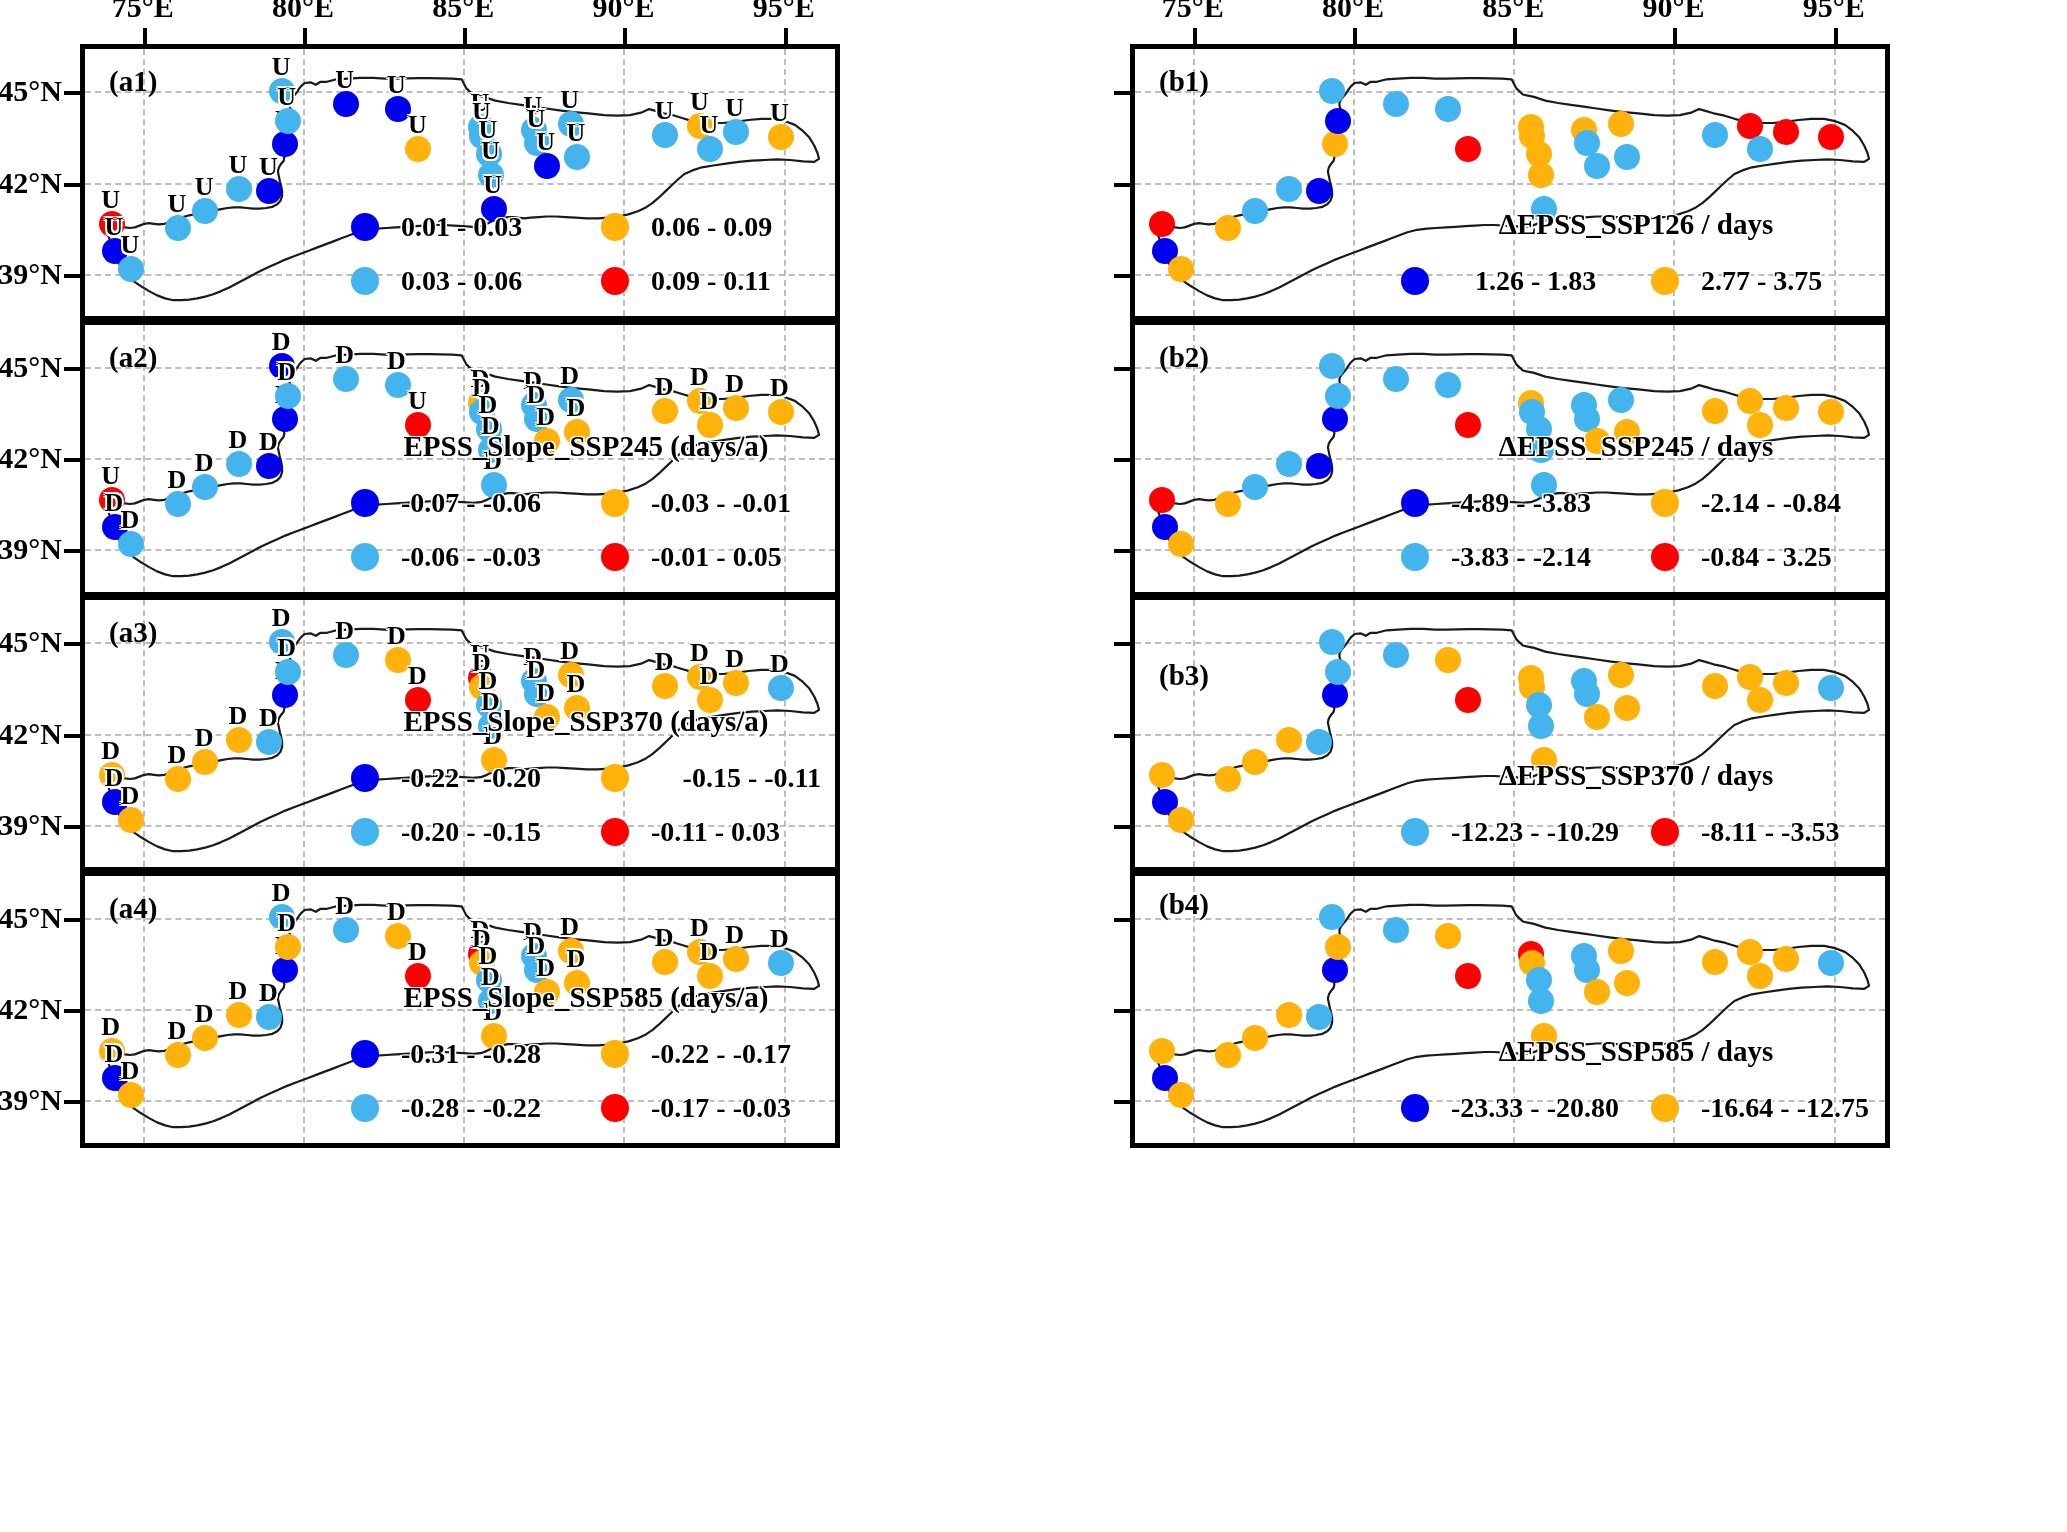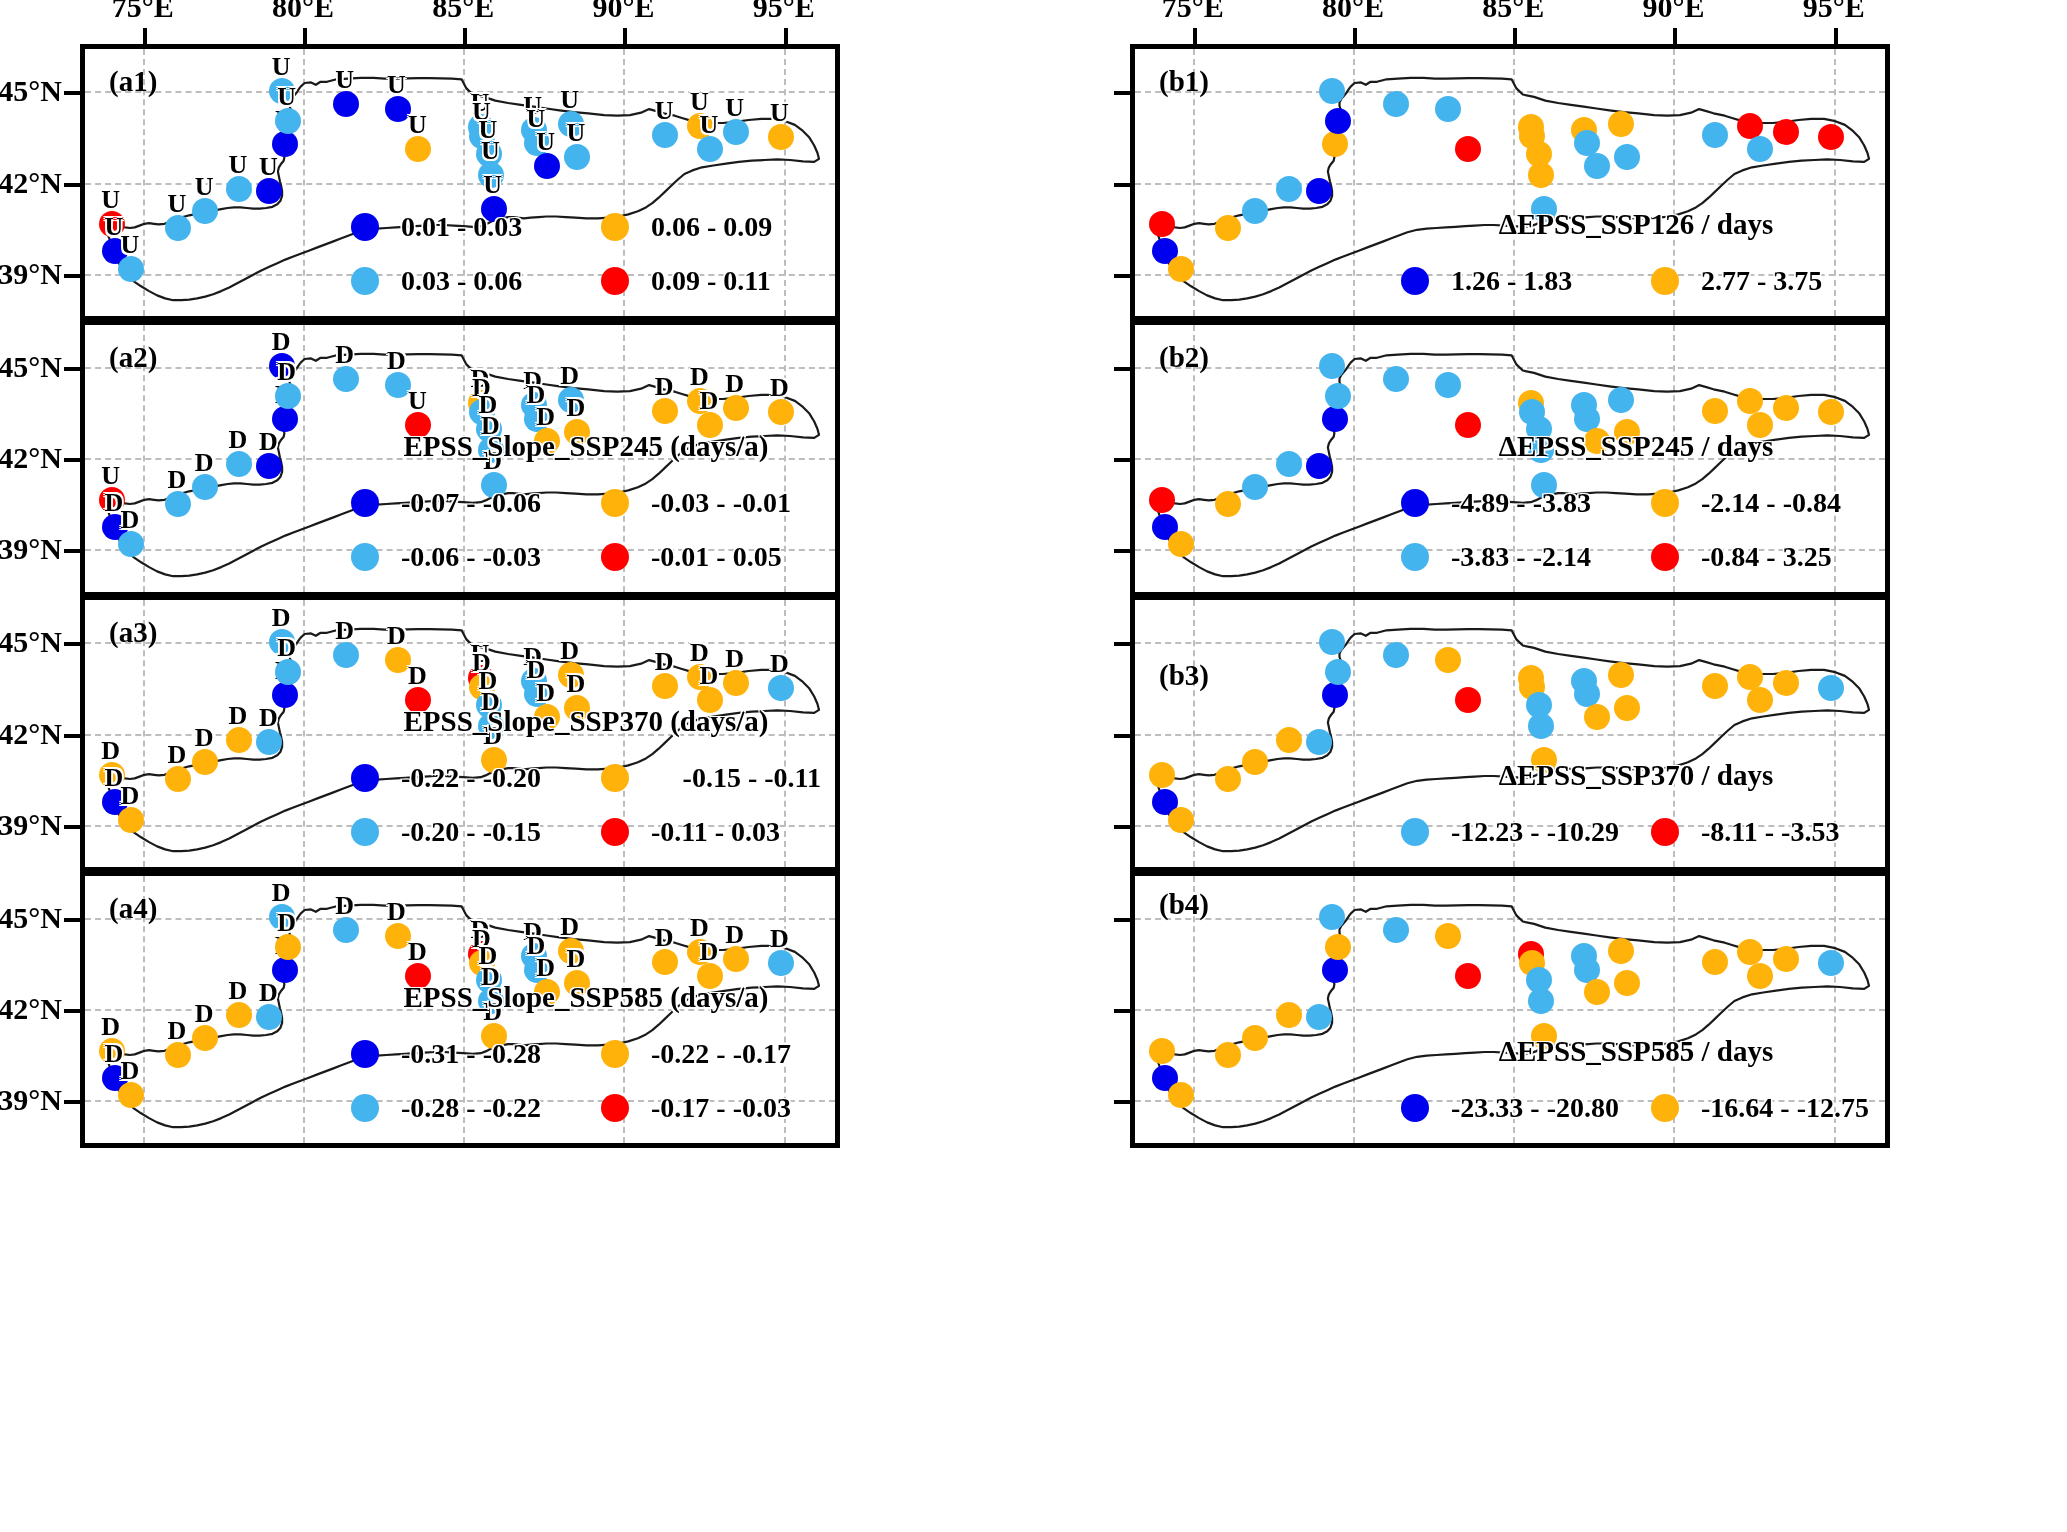--- a/index.html
+++ b/index.html
@@ -513,21 +513,21 @@
         <div class="dot" style="left: 491.987px; top: 107.71px; background: rgb(68, 180, 238);"></div>
         <div class="dot" style="left: 580.128px; top: 86.4716px; background: rgb(68, 180, 238);"></div>
         <div class="dot" style="left: 615.385px; top: 76.7625px; background: rgb(255, 0, 0);"></div>
         <div class="dot" style="left: 625px; top: 100.125px; background: rgb(68, 180, 238);"></div>
         <div class="dot" style="left: 650.641px; top: 83.4375px; background: rgb(255, 0, 0);"></div>
         <div class="dot" style="left: 695.513px; top: 87.9886px; background: rgb(255, 0, 0);"></div>
         <div class="legend" style="right: 14px; bottom: 8px; width: 470px;">
           <div class="legend-title">ΔEPSS_SSP126 / days</div>
           <div class="legend-rows">
             <div class="legend-row">
-              <div class="legend-item" style="flex: 1 1 0px;">
+              <div class="legend-item" style="flex: 1 1 0px; gap: 24px;">
                 <div class="legend-swatch" style="background: rgb(0, 0, 238);"></div>
                 <div class="legend-text">1.26 - 1.83</div>
               </div>
               <div class="legend-gap"></div>
               <div class="legend-item" style="flex: 1 1 0px;">
                 <div class="legend-swatch" style="background: rgb(255, 178, 10);"></div>
                 <div class="legend-text">2.77 - 3.75</div>
               </div>
             </div>
           </div>

